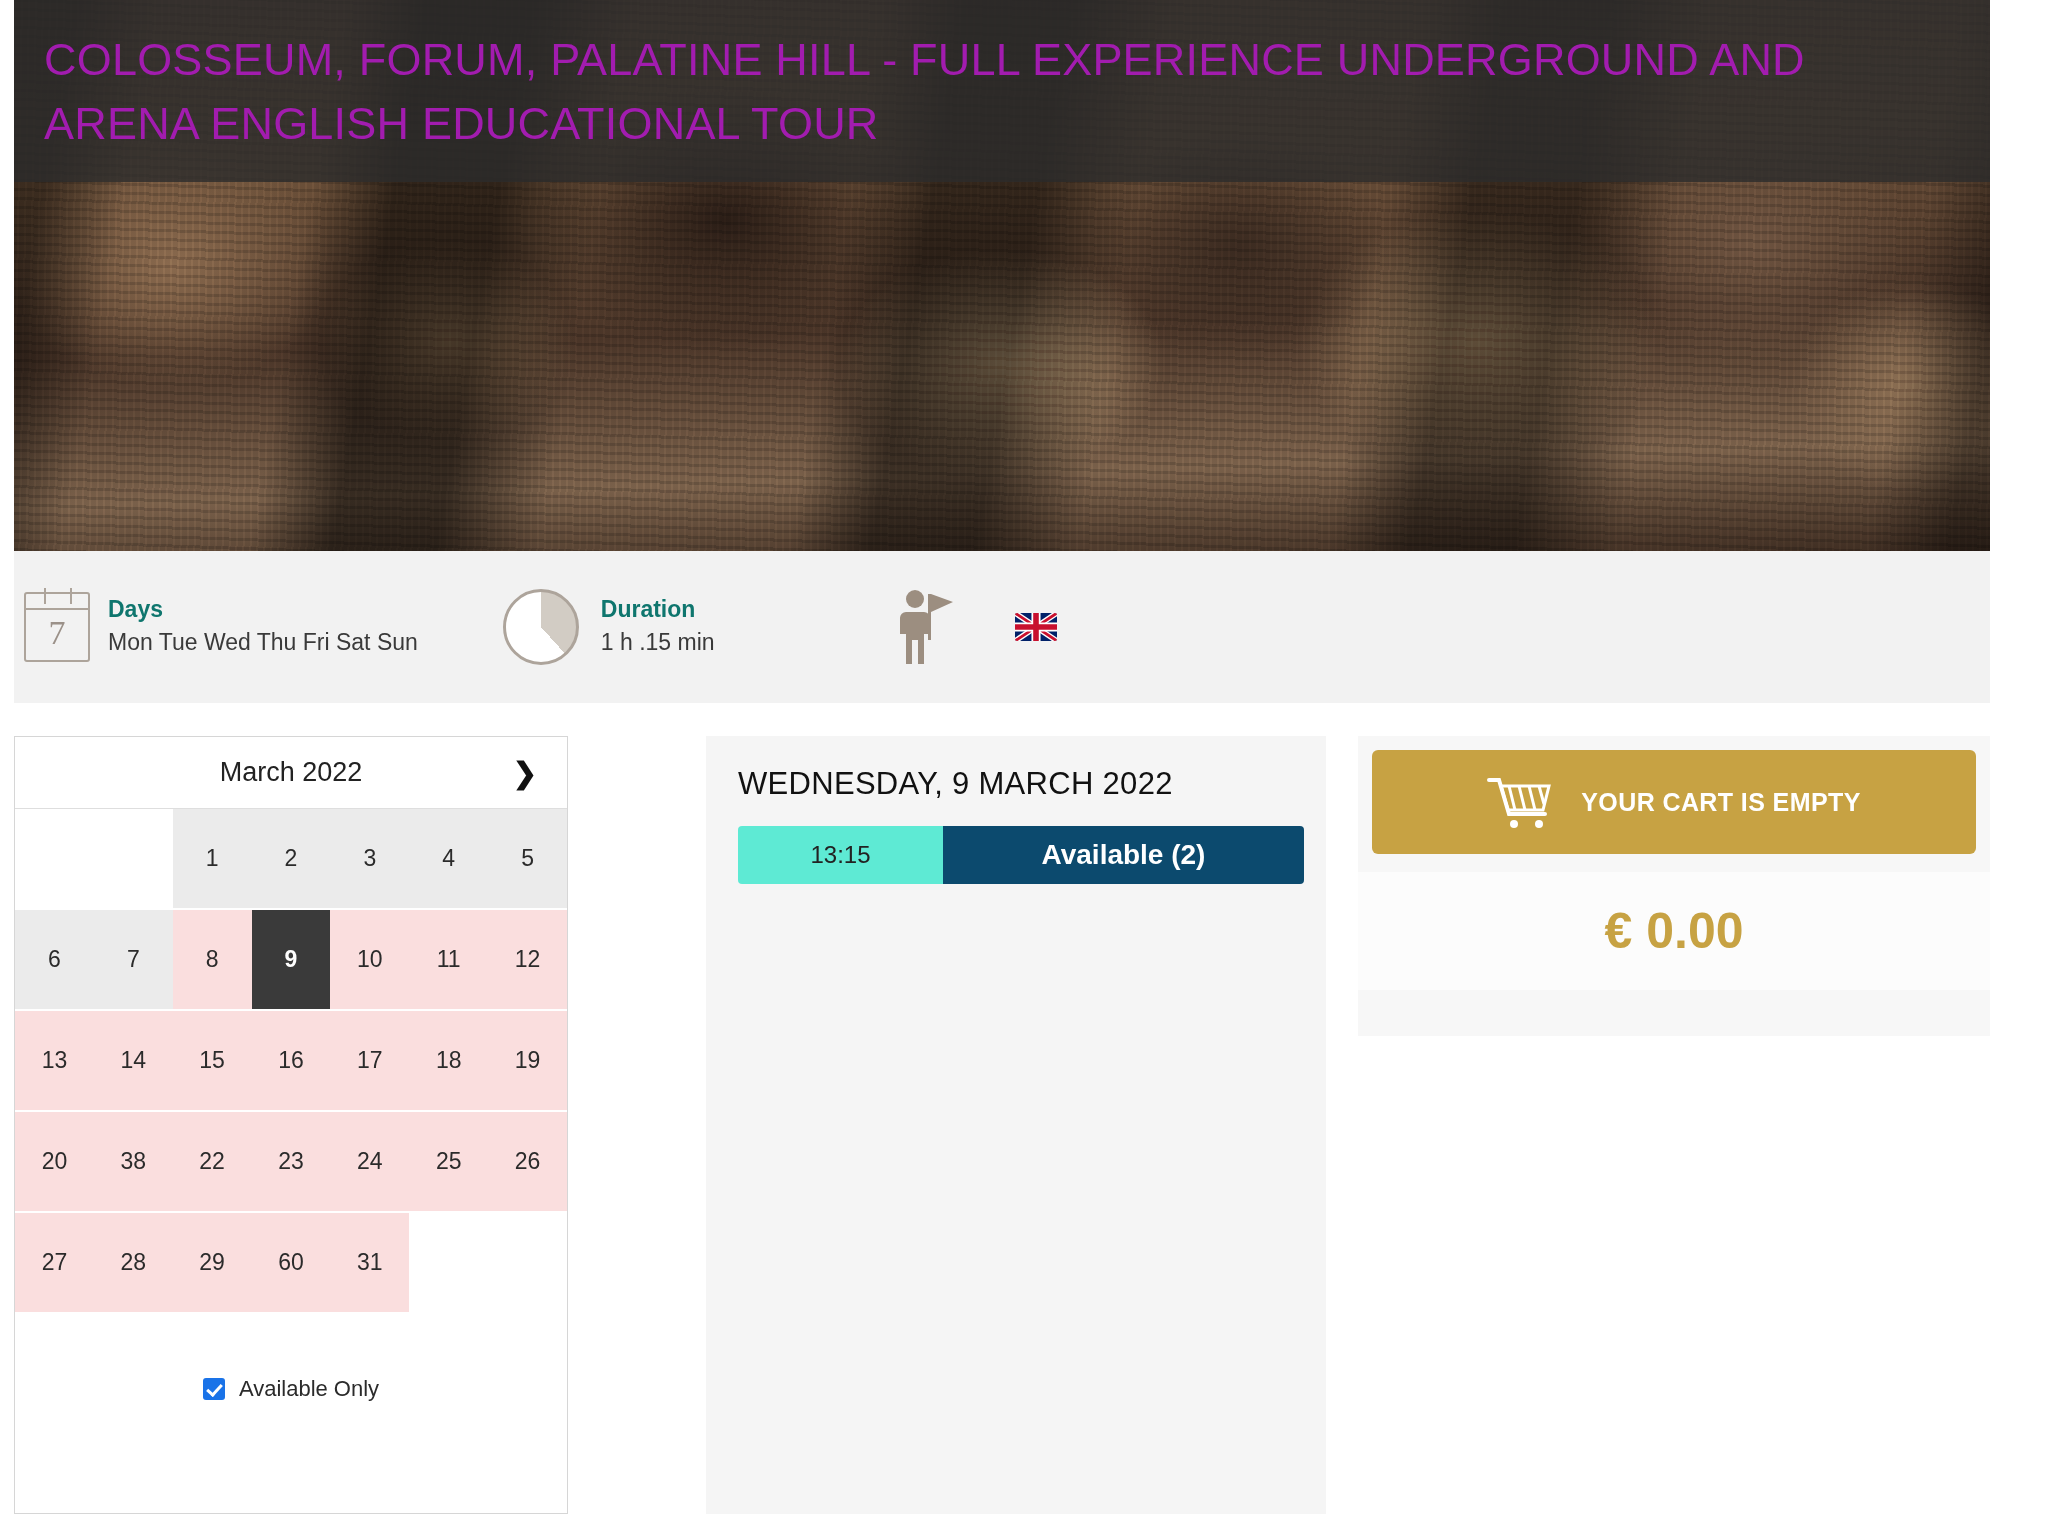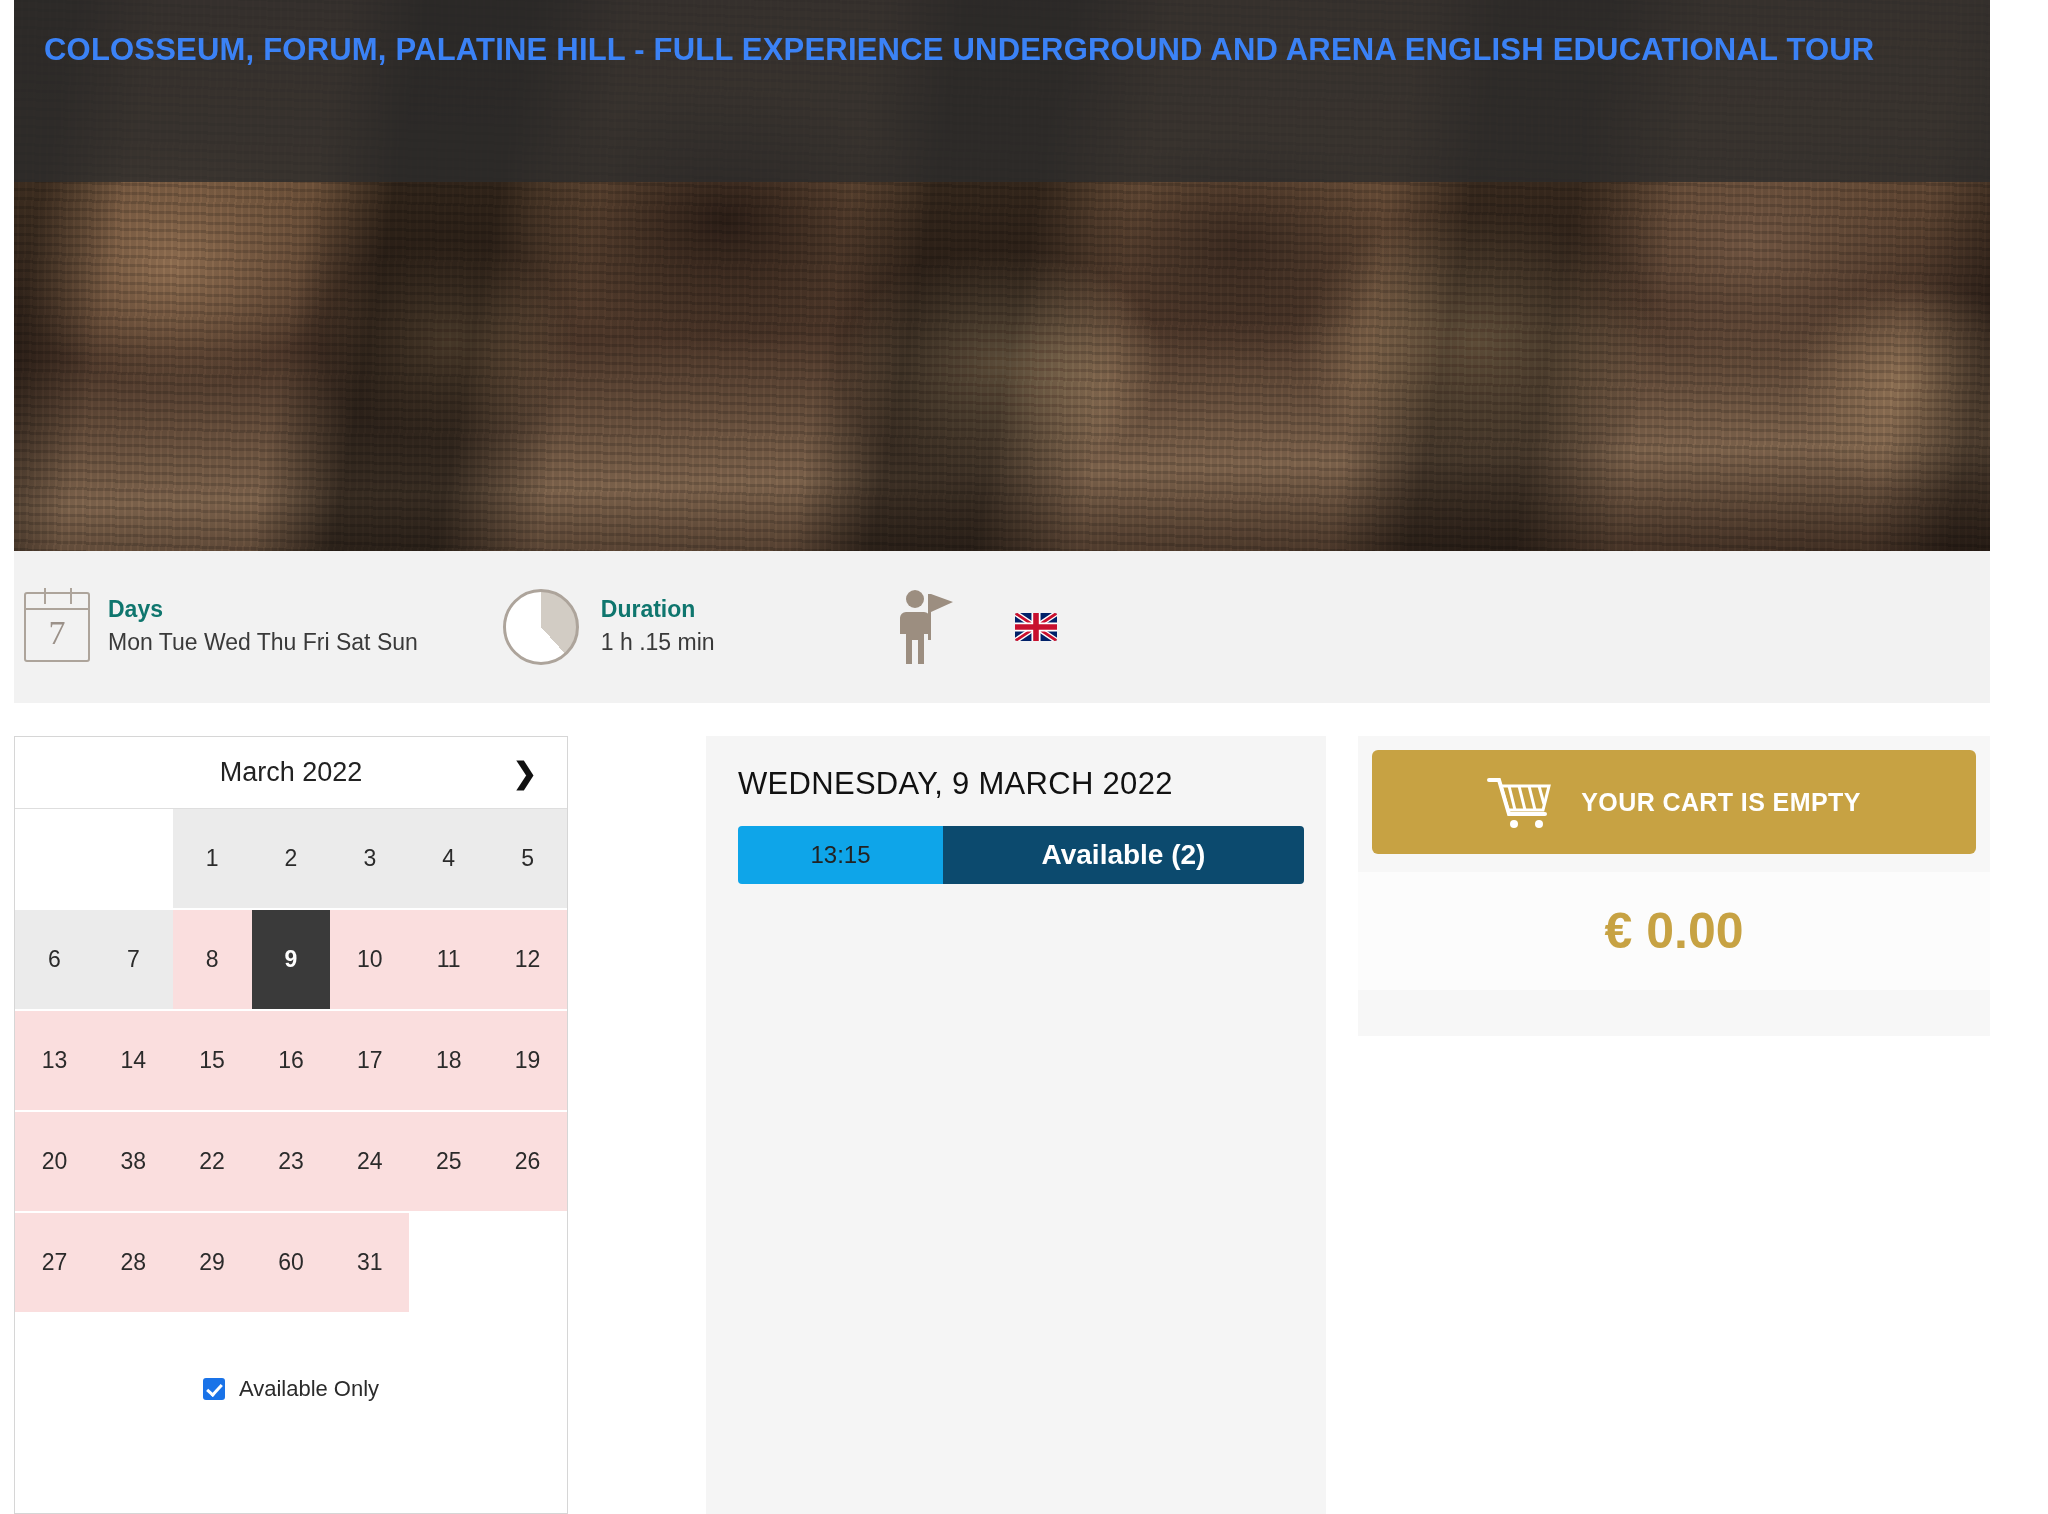--- a/index.html
+++ b/index.html
@@ -45,24 +45,24 @@
       linear-gradient(100deg, rgba(0,0,0,0.45) 0 3%, rgba(0,0,0,0) 7% 16%, rgba(0,0,0,0.55) 20% 25%, rgba(0,0,0,0) 30% 42%, rgba(0,0,0,0.5) 46% 51%, rgba(0,0,0,0) 56% 68%, rgba(0,0,0,0.45) 72% 77%, rgba(0,0,0,0) 82% 94%, rgba(0,0,0,0.4) 98% 100%);
   }
   .hero-overlay {
     position: absolute; left: 0; top: 0;
     width: 100%; height: 182px;
     background: rgba(44,44,44,0.80);
   }
   .hero-title {
     position: absolute;
     left: 30px; top: 28px; right: 50px;
-    color: #3b82f6;
-    font-size: 31px;
+    color: #a21caf;
+    font-size: 45px;
     line-height: 1.42;
-    font-weight: 700;
+    font-weight: 400;
     letter-spacing: 0.2px;
   }
 
   
   .infobar {
     position: absolute;
     left: 14px; top: 551px;
     width: 1976px; height: 152px;
     background: #F2F2F2;
     display: flex;
@@ -167,21 +167,21 @@
   }
   .slots-title {
     font-size: 31px; color: #111; letter-spacing: 0.3px;
     padding: 30px 0 0 32px;
   }
   .slot-row {
     margin: 24px 22px 0 32px;
     display: flex; height: 58px; border-radius: 4px; overflow: hidden;
   }
   .slot-time {
-    width: 205px; background: #0ea5e9;
+    width: 205px; background: #5eead4;
     display: flex; align-items: center; justify-content: center;
     font-size: 24px; color: #222;
   }
   .slot-status {
     flex: 1; background: #0c4a6e;
     display: flex; align-items: center; justify-content: center;
     font-size: 28px; color: #ffffff; font-weight: bold;
     cursor: pointer;
   }
 

